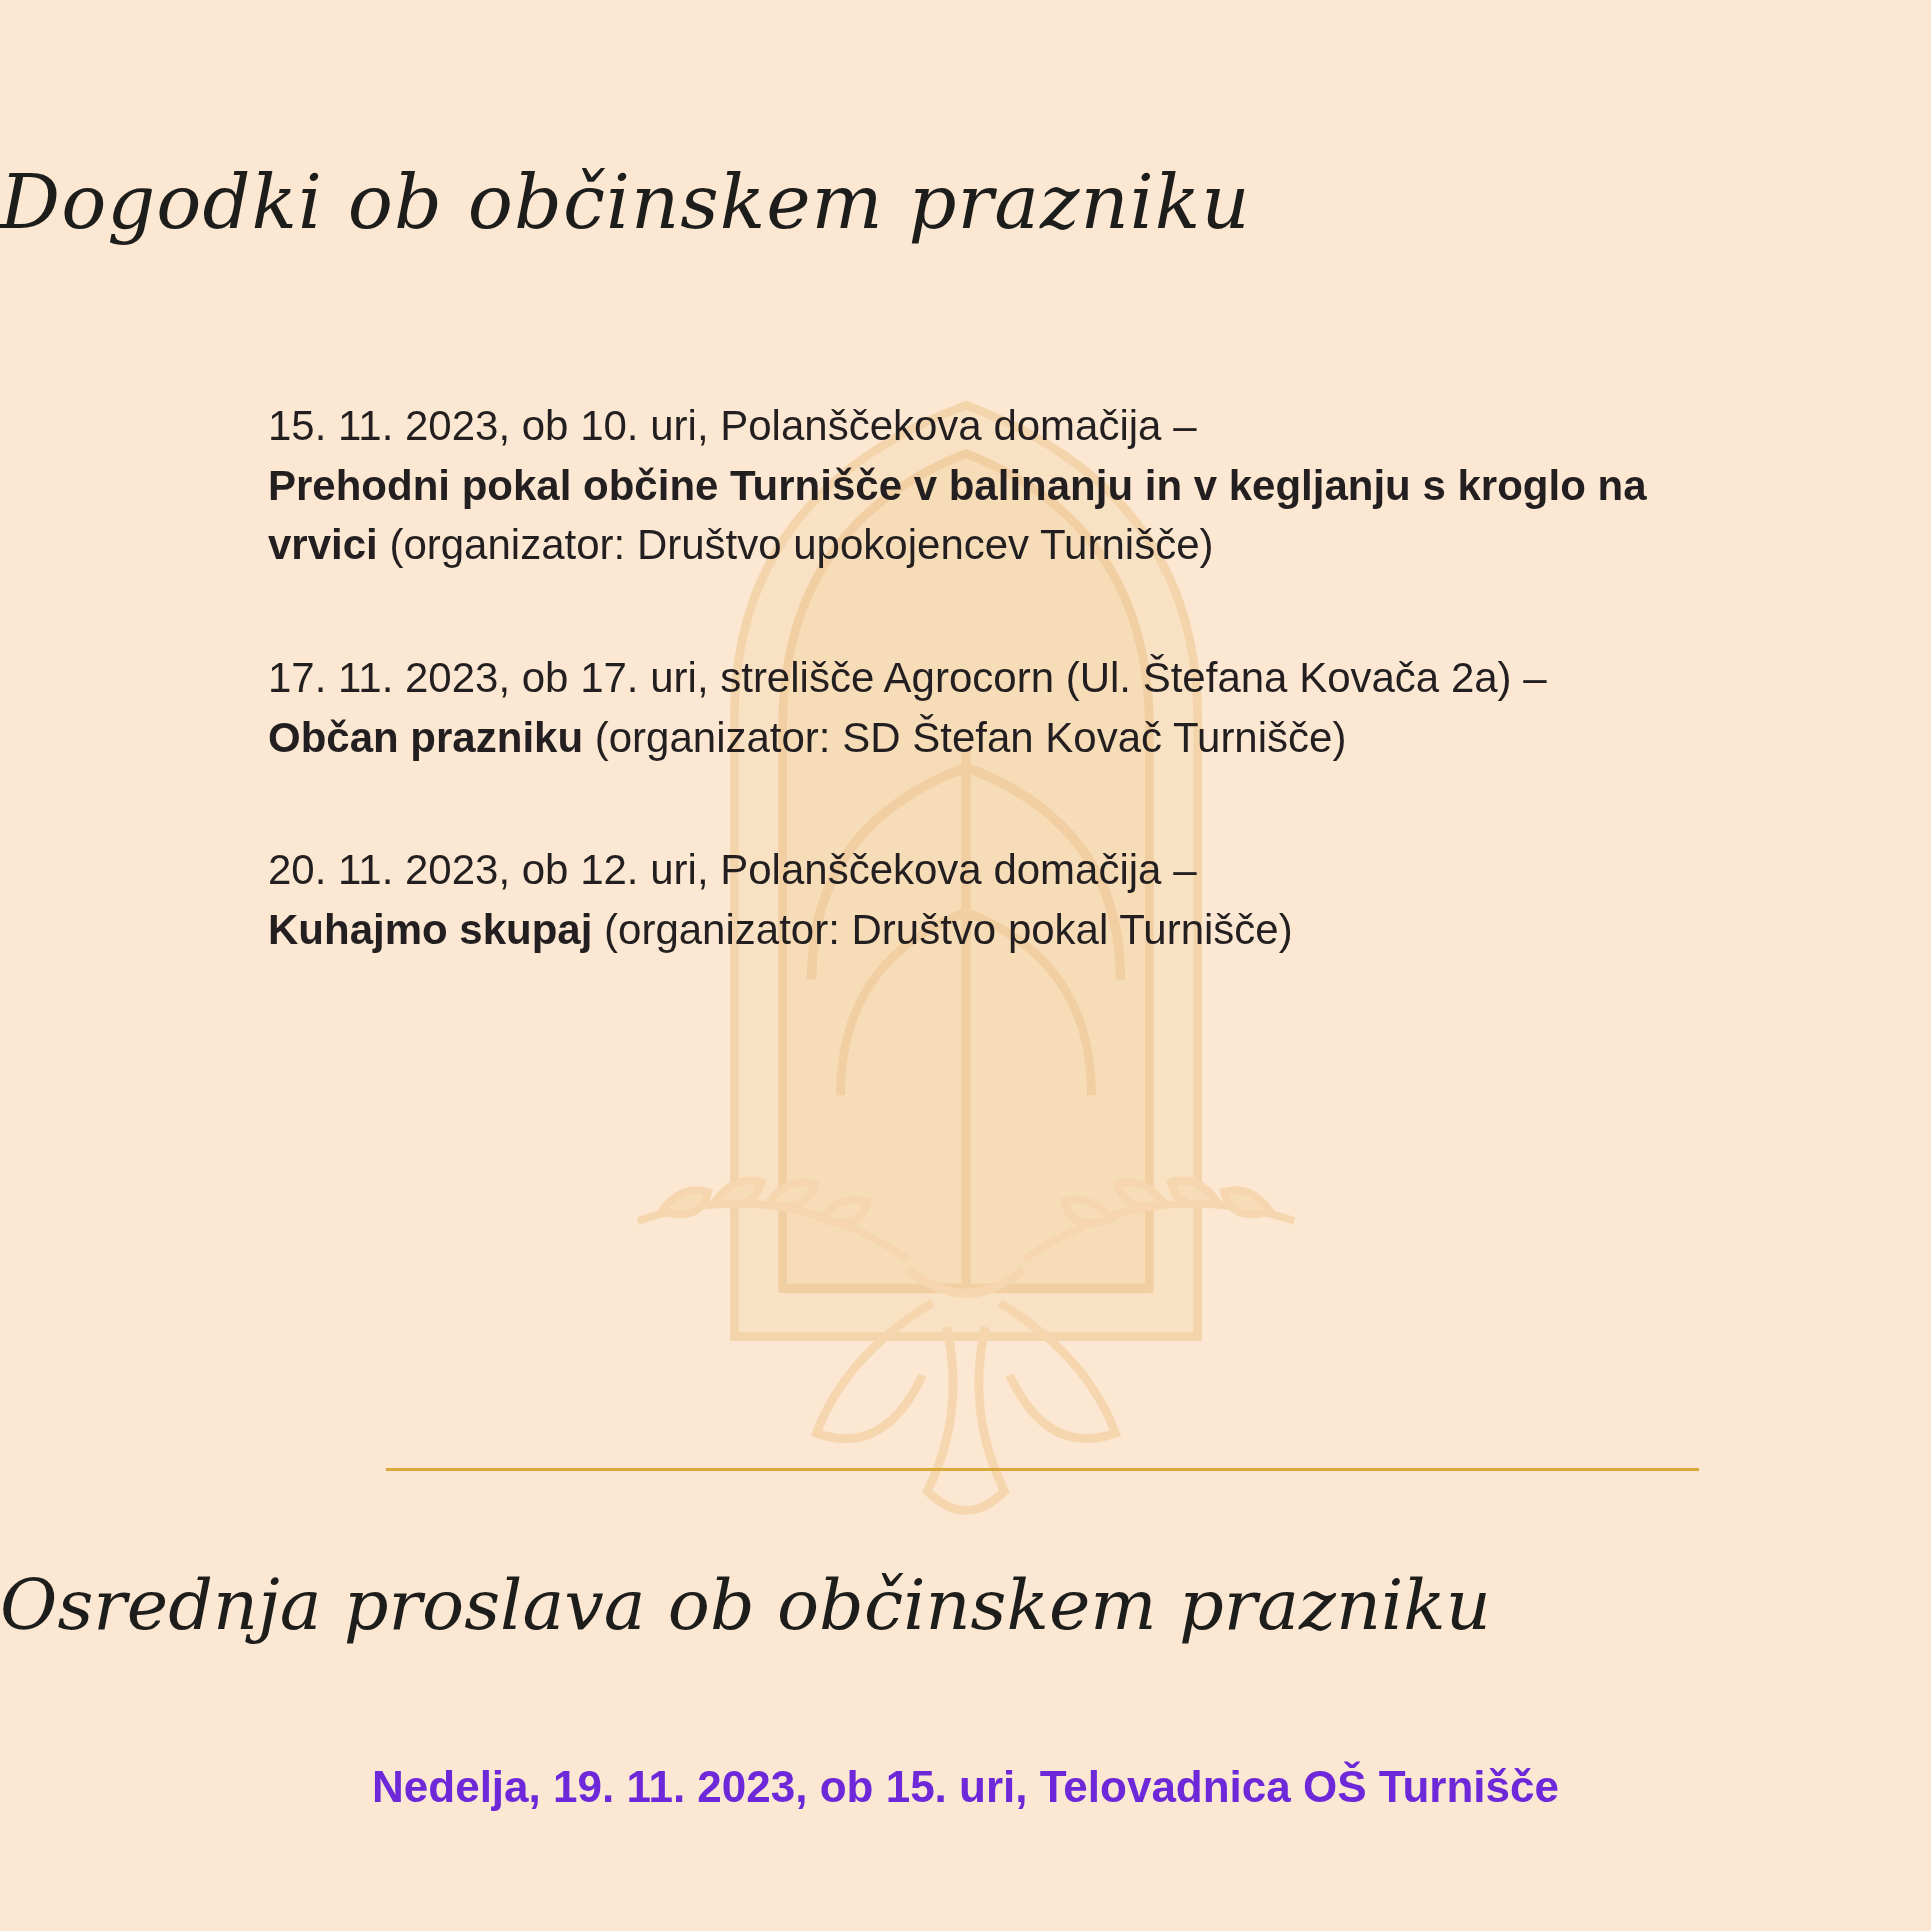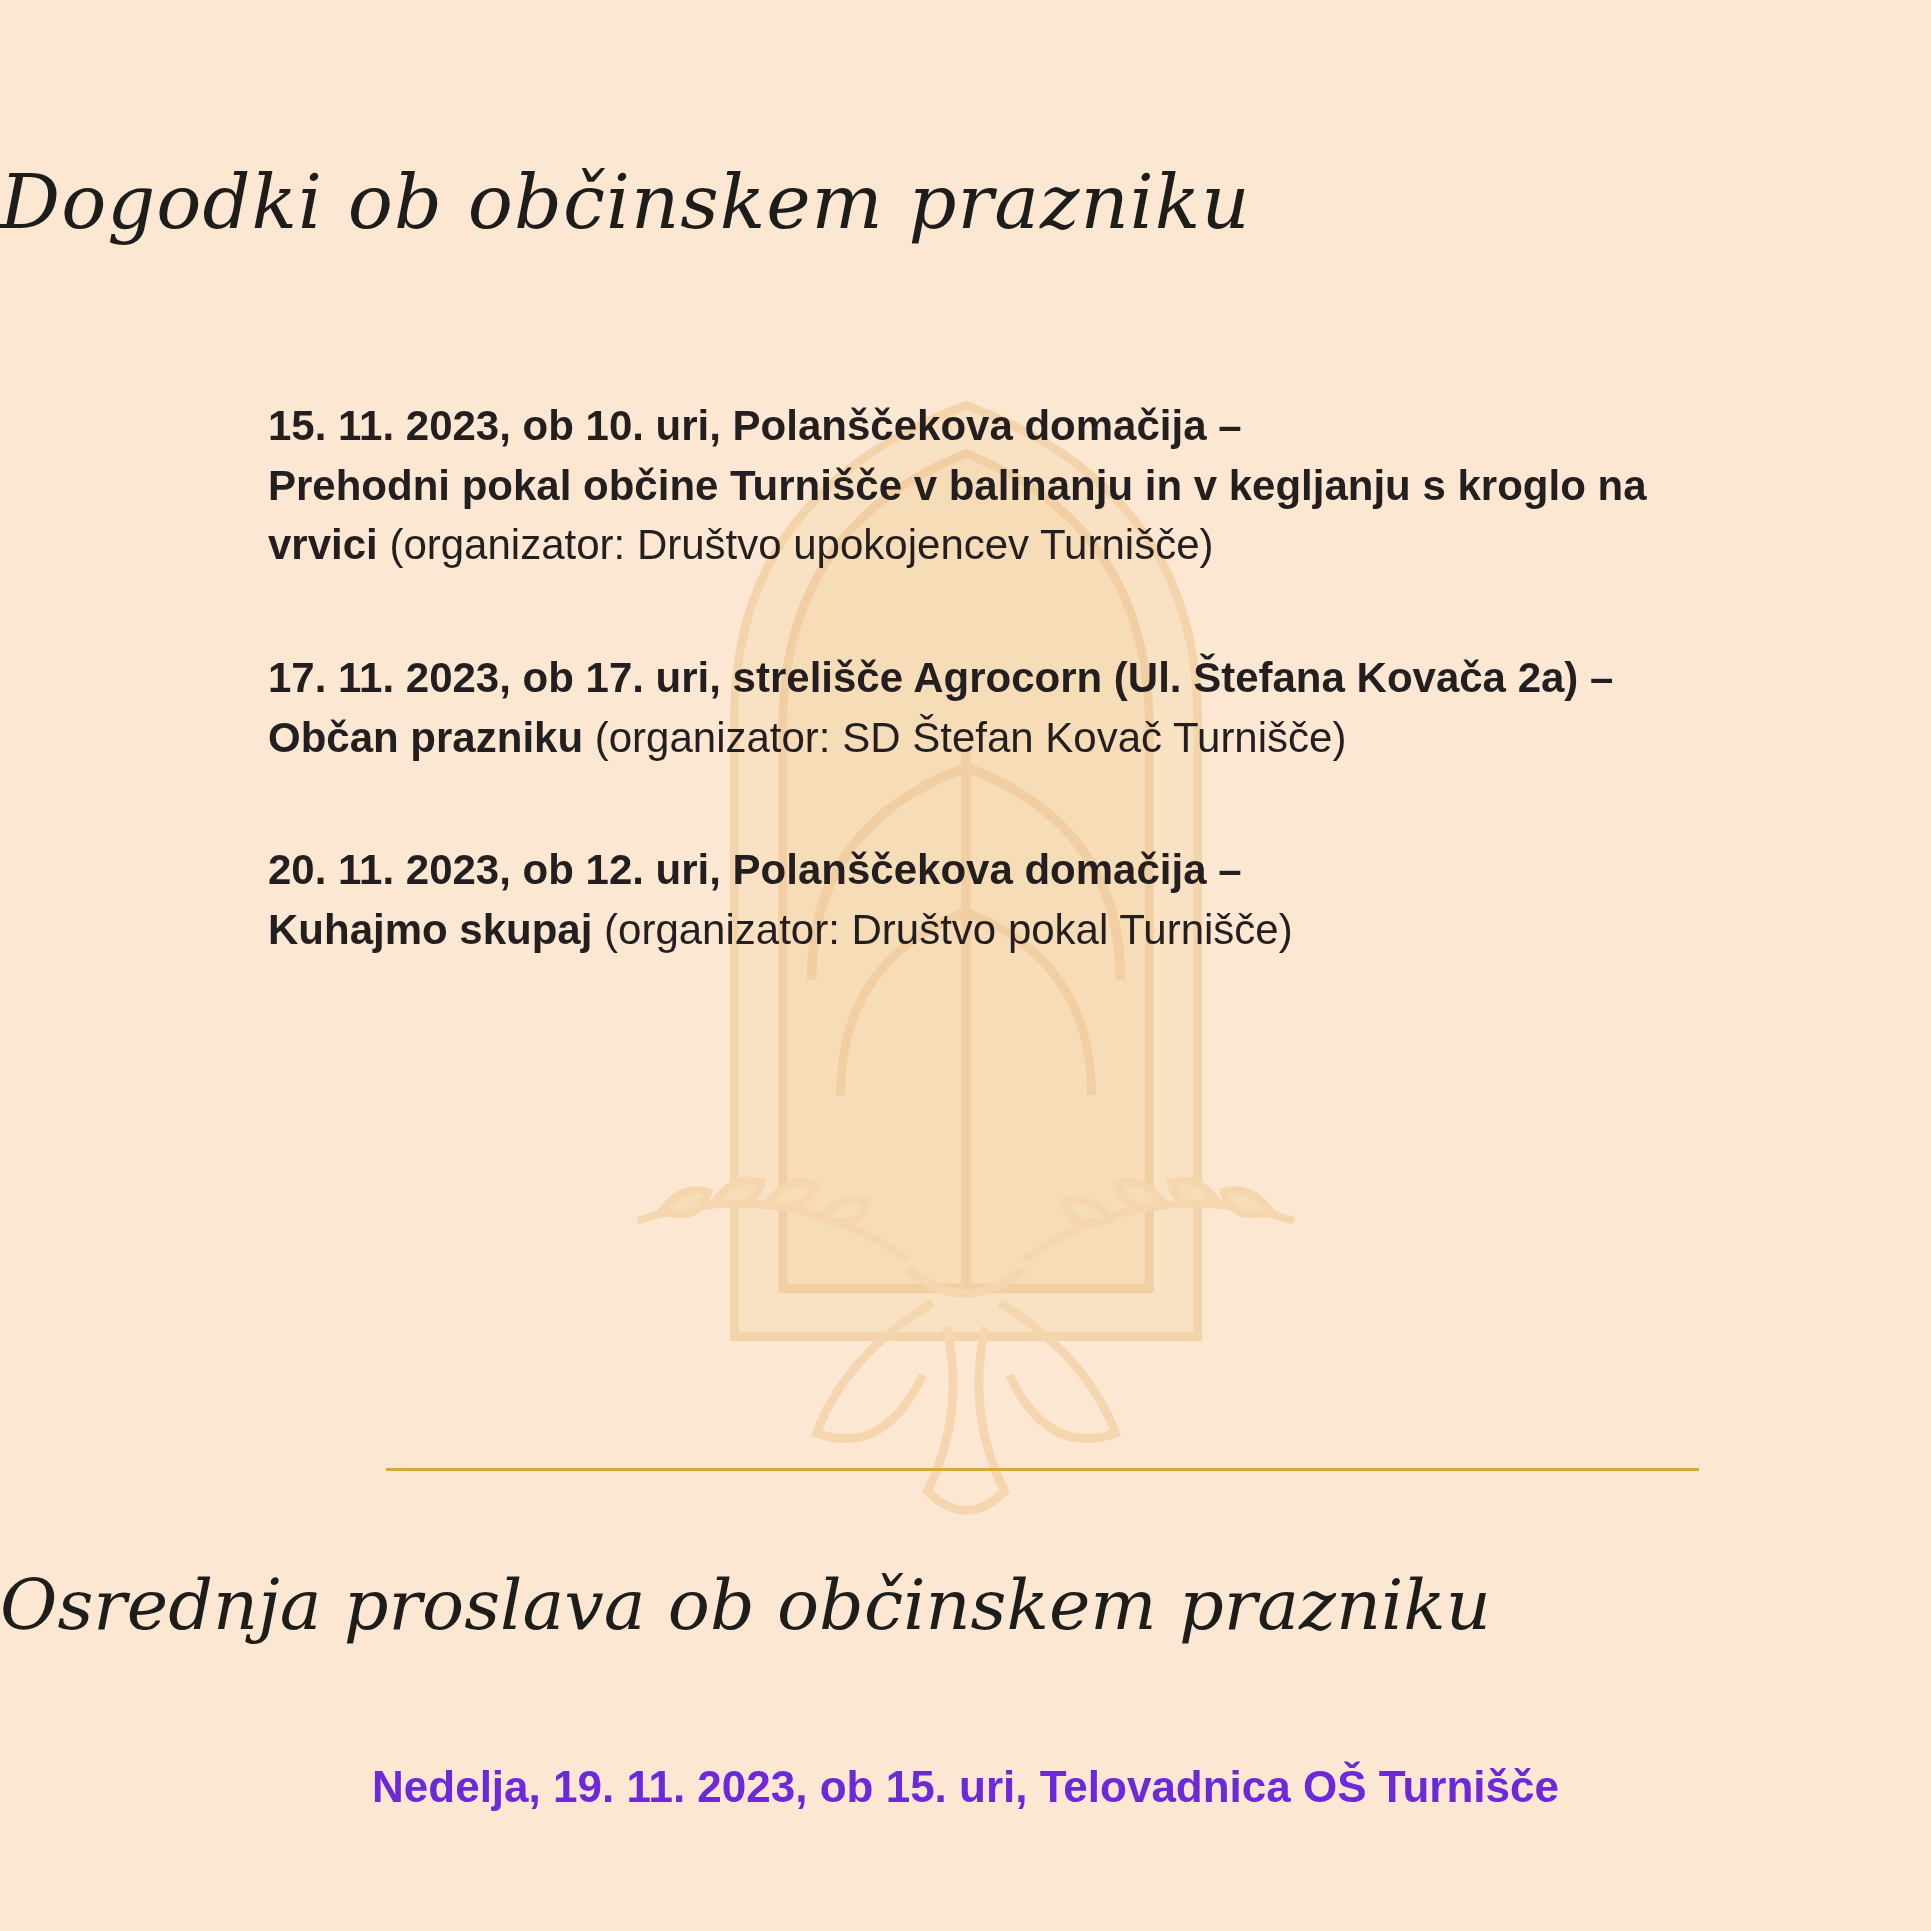--- a/index.html
+++ b/index.html
@@ -58,21 +58,21 @@
     width: 1468px;
   }
   .event {
     margin-bottom: 73px;
     font-size: 42px;
     line-height: 1.42;
     color: #231f20;
   }
   .event:last-child { margin-bottom: 0; }
   .event .line-when {
-    font-weight: 700;
+    font-weight: 400;
     text-align: center;
   }
   .event .name {
     font-weight: 700;
   }
   .event .org {
     font-weight: 400;
   }
 
   .divider {

